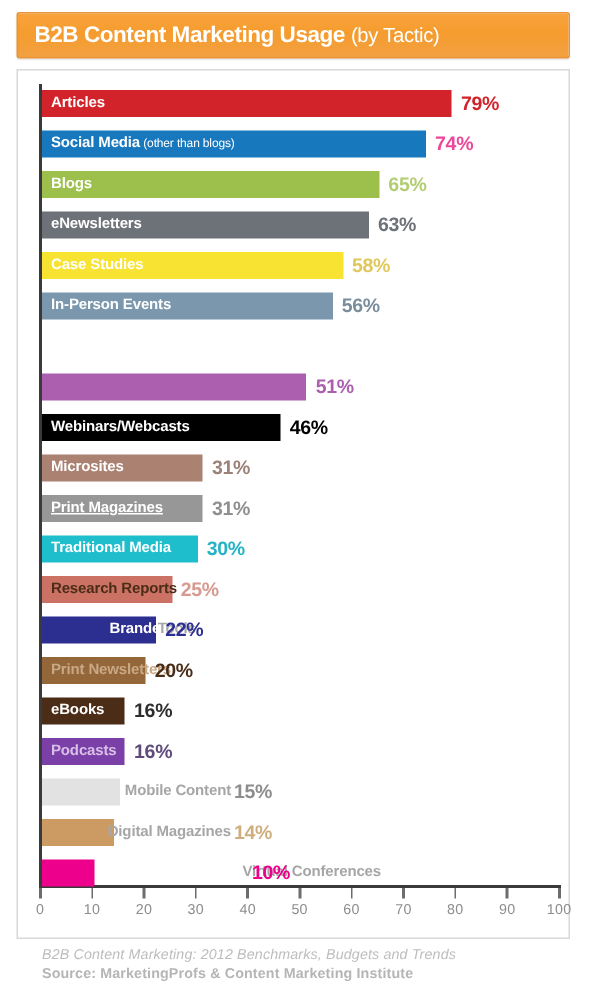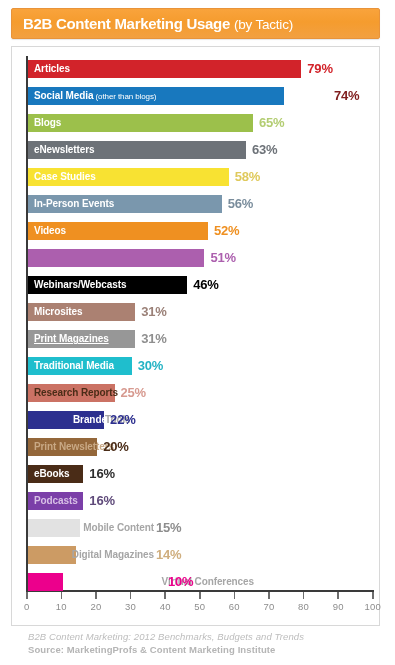--- a/index.html
+++ b/index.html
@@ -225,46 +225,41 @@
       <div class="tick" style="left: 372px;"></div>
       <div class="tick-label" style="left: 372.75px;">100</div>
       <div class="bar-row" style="top: 60px; width: 350px; padding-left: 28px;">
         <div class="bar" style="width: 273.34px; background: rgb(210, 35, 42);"></div>
         <span class="bar-label-in" style="color: rgb(255, 255, 255);">Articles</span>
         <span class="bar-value" style="color: rgb(210, 35, 42); left: 279.34px;">79%</span>
       </div>
       <div class="bar-row" style="top: 87px; width: 350px;">
         <div class="bar" style="width: 256.04px; background: rgb(24, 120, 190);"></div>
         <span class="bar-label-in" style="color: rgb(255, 255, 255);">Social Media<span class="paren"> (other than blogs)</span></span>
-        <span class="bar-value" style="color: #7f1d1d; left: 262.04px; margin-left: 44px;">74%</span>
+        <span class="bar-value" style="color: #ec4899; left: 262.04px;">74%</span>
       </div>
       <div class="bar-row" style="top: 114px; width: 350px;">
         <div class="bar" style="width: 224.9px; background: rgb(156, 192, 75);"></div>
         <span class="bar-label-in" style="color: rgb(255, 255, 255);">Blogs</span>
         <span class="bar-value" style="color: rgb(179, 205, 114); left: 230.9px;">65%</span>
       </div>
       <div class="bar-row" style="top: 141px; width: 350px;">
         <div class="bar" style="width: 217.98px; background: rgb(109, 114, 120);"></div>
         <span class="bar-label-in" style="color: rgb(255, 255, 255);">eNewsletters</span>
         <span class="bar-value" style="color: rgb(109, 114, 120); left: 223.98px;">63%</span>
       </div>
       <div class="bar-row" style="top: 168px; width: 350px;">
         <div class="bar" style="width: 200.68px; background: rgb(248, 226, 50);"></div>
         <span class="bar-label-in" style="color: rgb(255, 255, 255);">Case Studies</span>
         <span class="bar-value" style="color: rgb(223, 201, 92); left: 206.68px;">58%</span>
       </div>
       <div class="bar-row" style="top: 195px; width: 362px;">
         <div class="bar" style="width: 193.76px; background: rgb(122, 151, 173);"></div>
         <span class="bar-label-in" style="color: rgb(255, 255, 255);">In-Person Events</span>
         <span class="bar-value" style="color: rgb(122, 141, 156); left: 199.76px;">56%</span>
-      </div>
-      <div class="bar-row" style="top: 222px; width: 350px;">
-        <div class="bar" style="width: 179.92px; background: rgb(239, 144, 33);"></div>
-        <span class="bar-label-in" style="color: rgb(255, 255, 255);">Videos</span>
-        <span class="bar-value" style="color: rgb(239, 144, 33); left: 185.92px;">52%</span>
       </div>
       <div class="bar-row" style="top: 249px; width: 350px;">
         <div class="bar" style="width: 176.46px; background: rgb(172, 95, 174);"></div>
         <span class="bar-label-in" style="color: rgb(255, 255, 255); margin-top: 24px;">White Papers</span>
         <span class="bar-value" style="color: rgb(172, 95, 174); left: 182.46px;">51%</span>
       </div>
       <div class="bar-row" style="top: 276px; width: 350px;">
         <div class="bar" style="width: 159.16px; background: rgb(0, 0, 0);"></div>
         <span class="bar-label-in" style="color: rgb(255, 255, 255);">Webinars/Webcasts</span>
         <span class="bar-value" style="color: rgb(0, 0, 0); left: 165.16px;">46%</span>

